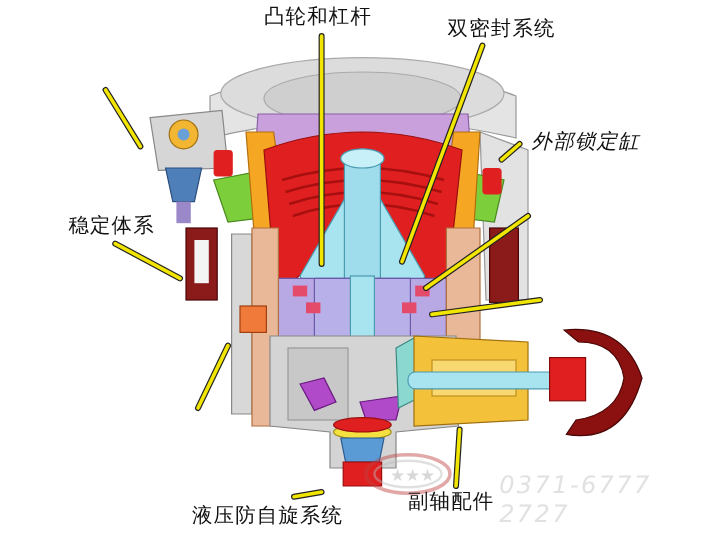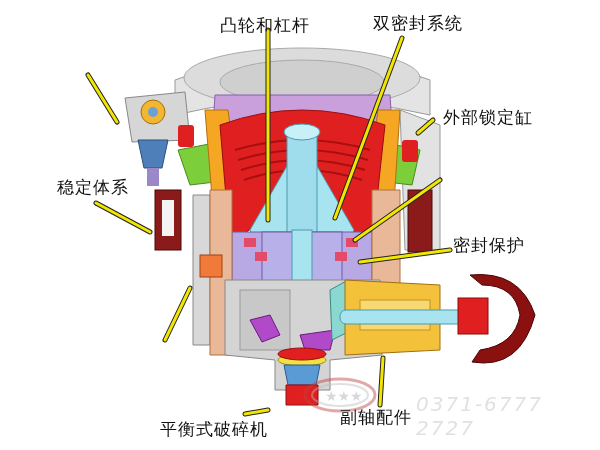--- a/index.html
+++ b/index.html
@@ -120,21 +120,20 @@
     <line x1="440" y1="180" x2="355" y2="240"></line>
     <line x1="450" y1="250" x2="360" y2="262"></line>
     <line x1="165" y1="340" x2="190" y2="288"></line>
     <line x1="245" y1="414" x2="268" y2="410"></line>
     <line x1="380" y1="405" x2="383" y2="358"></line>
   </g>
 </svg>
 
 <div class="watermark">0371-6777 2727</div>
 
-<div class="label" style="left:220px;top:14px;text-align:center;">凸轮和杠杆</div>
+<div class="label" style="left:220px;top:2px;text-align:center;">凸轮和杠杆</div>
 <div class="label" style="left:373px;top:12px;">双密封系统</div>
-<div class="label" style="left:443px;top:106px;">外部锁定缸</div>
+<div class="label" style="left:443px;top:106px;font-style:italic;">外部锁定缸</div>
 <div class="label" style="left:57px;top:176px;">稳定体系</div>
-<div class="label" style="left:453px;top:234px;">密封保护</div>
-<div class="label" style="left:160px;top:418px;">平衡式破碎机</div>
+<div class="label" style="left:160px;top:418px;">液压防自旋系统</div>
 <div class="label" style="left:340px;top:406px;">副轴配件</div>
 
 </div>
 
 </body></html>

